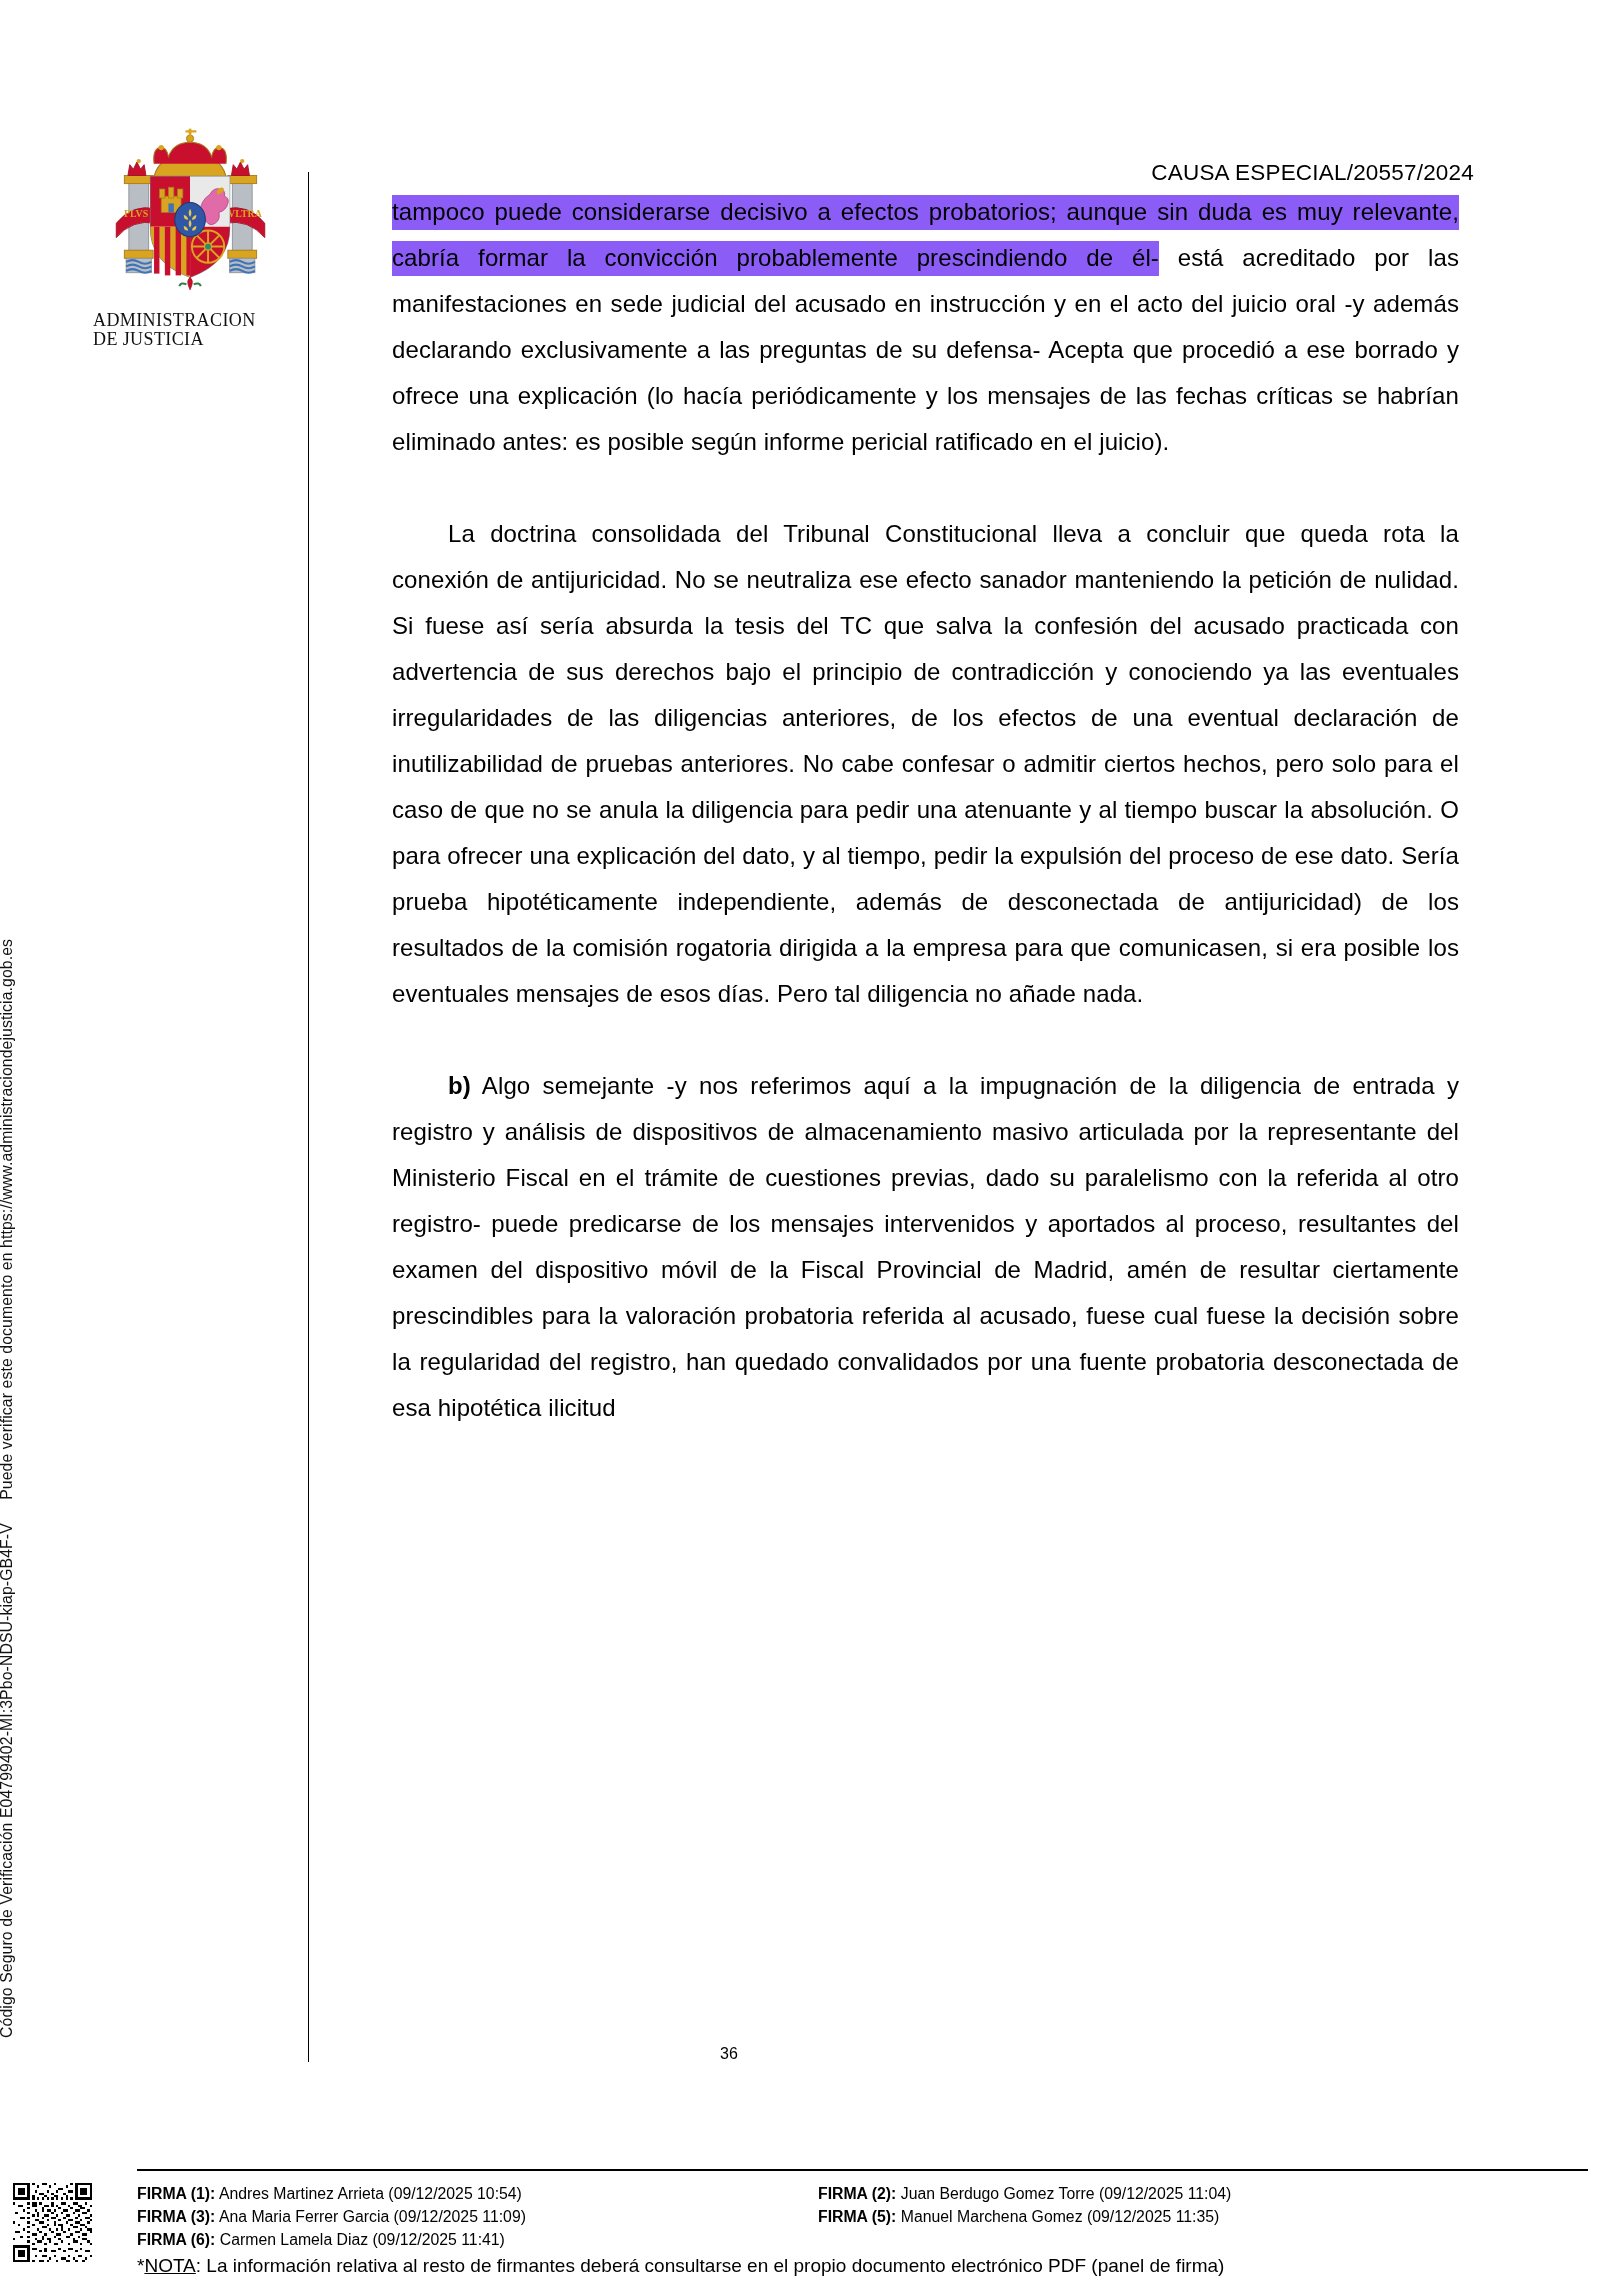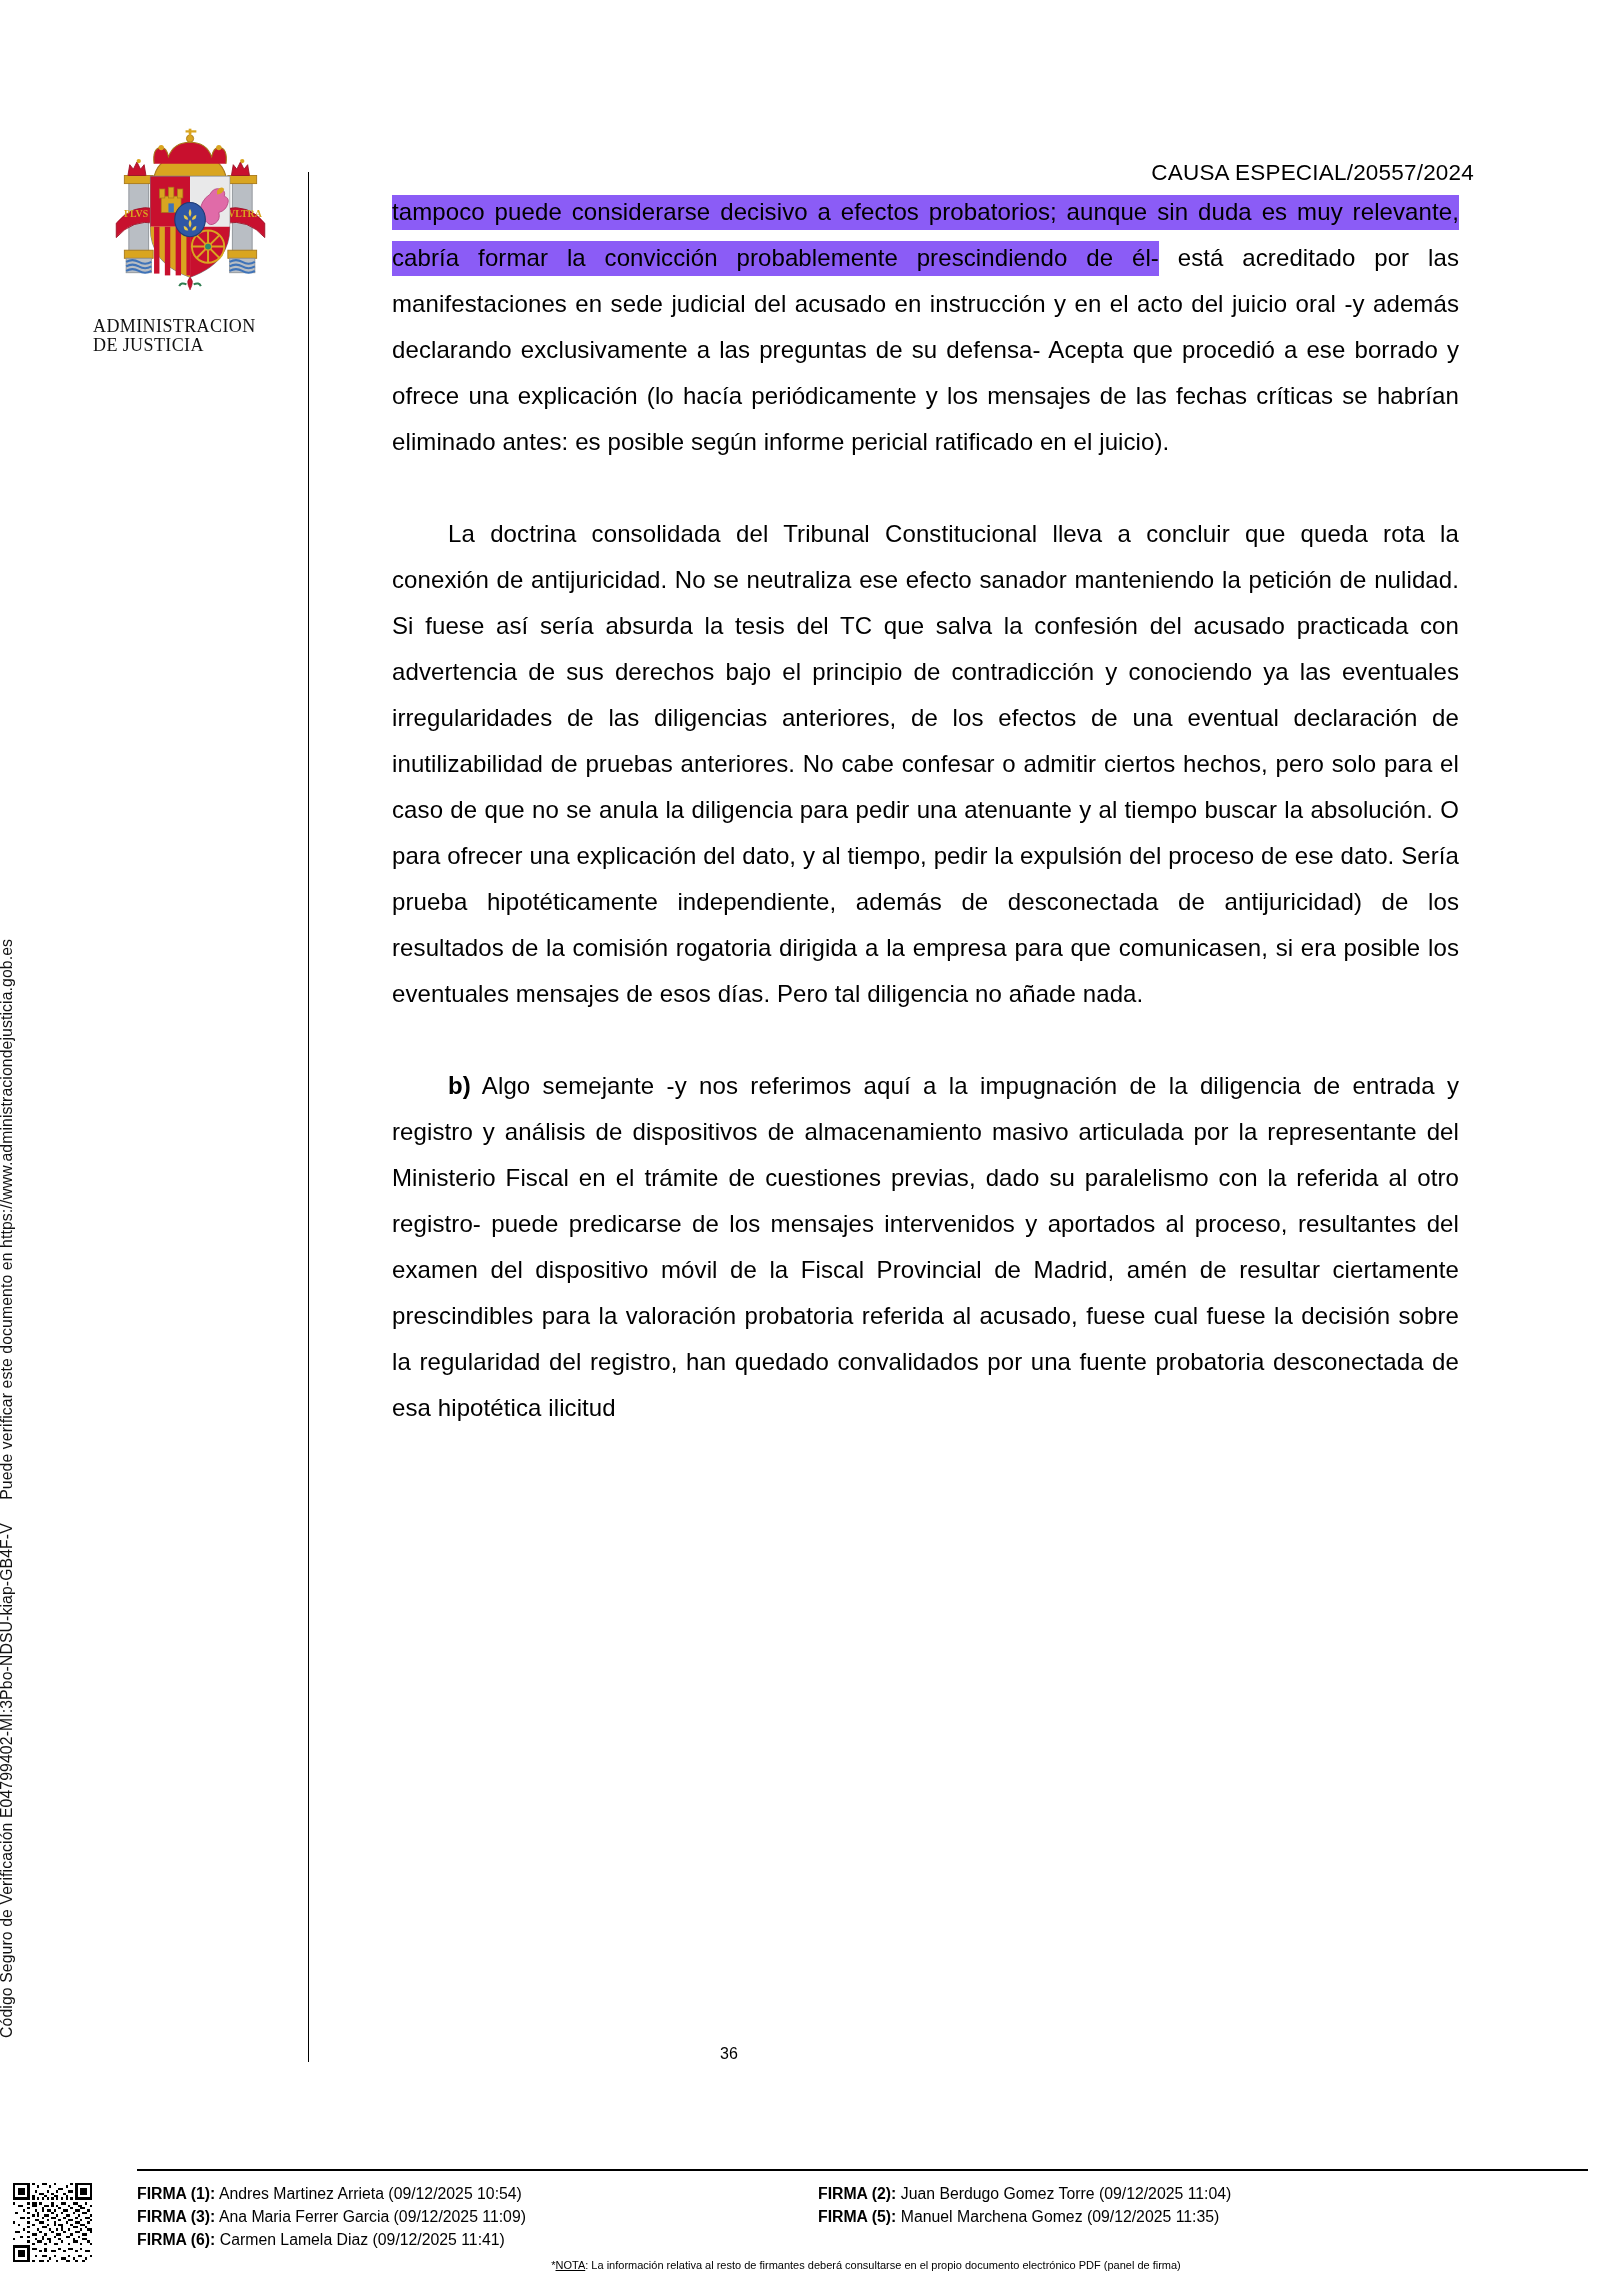--- a/index.html
+++ b/index.html
@@ -63,21 +63,21 @@
     width: 194px;
     text-align: left;
   }
   .emblem svg { display: block; margin: 0 auto; }
   .emblem-caption {
     font-family: "Liberation Serif", serif;
     font-size: 18px;
     line-height: 1.08;
     letter-spacing: 0.4px;
     color: #111;
-    margin-top: 11px;
+    margin-top: 5px;
   }
 
   
   .doc-header {
     position: absolute;
     left: 16px;
     top: 160px;
     width: 1458px;
     text-align: right;
     font-size: 22.5px;
@@ -154,23 +154,22 @@
   .sig-grid {
     display: grid;
     grid-template-columns: 672px auto;
     column-gap: 9px;
   }
   .sig-cell { white-space: nowrap; }
   .sig-cell .k { font-weight: bold; }
   .sig-cell .v { font-weight: normal; }
   .nota {
     margin-top: 2.7px;
-    font-size: 11px;
+    font-size: 19px;
     white-space: nowrap;
-    text-align: center;
   }
   .nota .star { }
   .nota .u { text-decoration: underline; }
 </style>
 </head>
 <body>
 
 <div class="page">
 
   <div class="side-strip">

